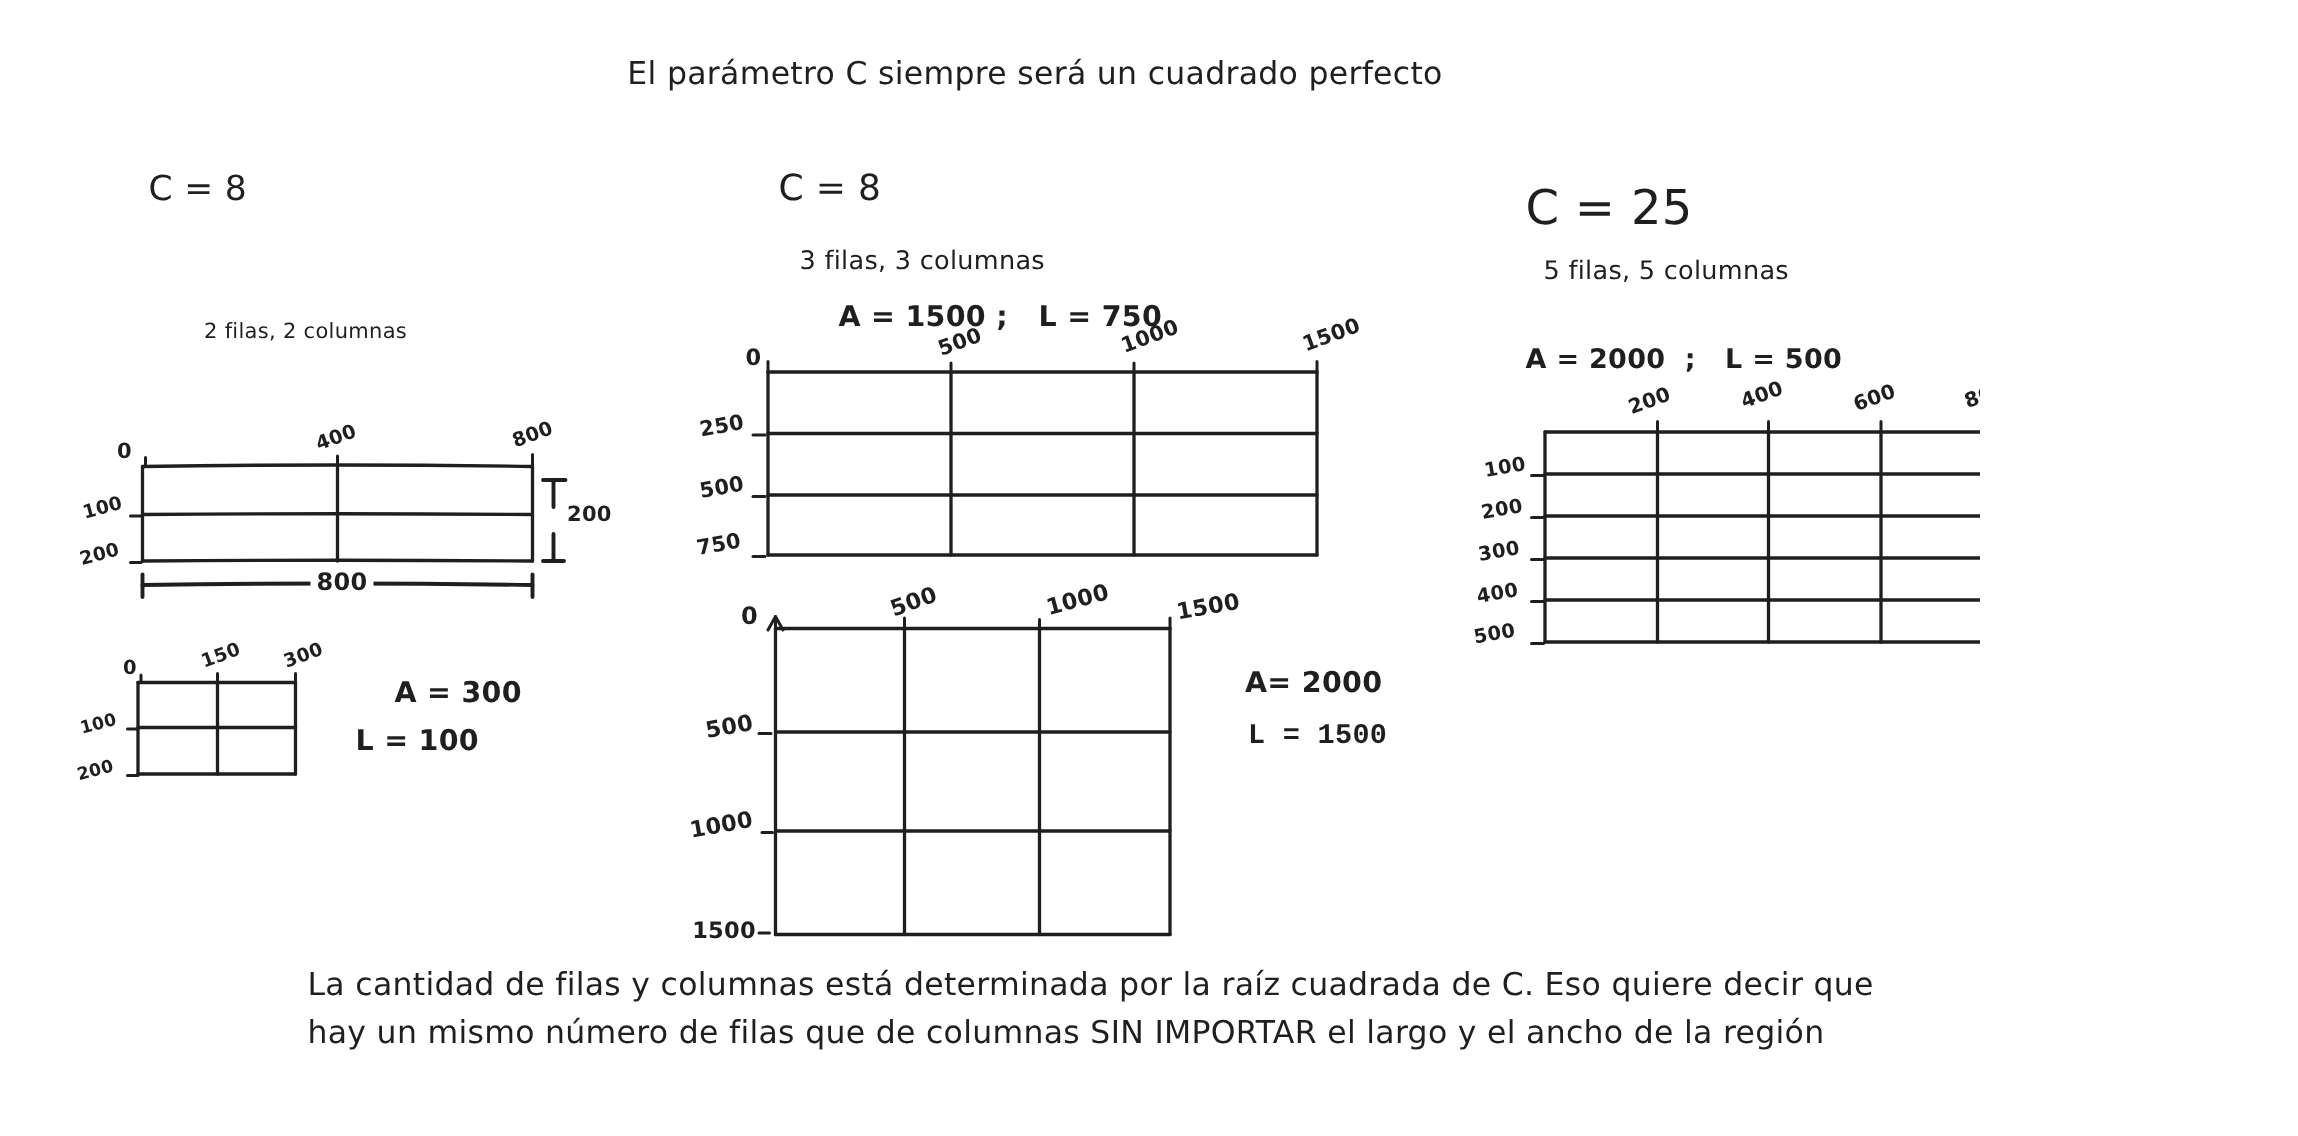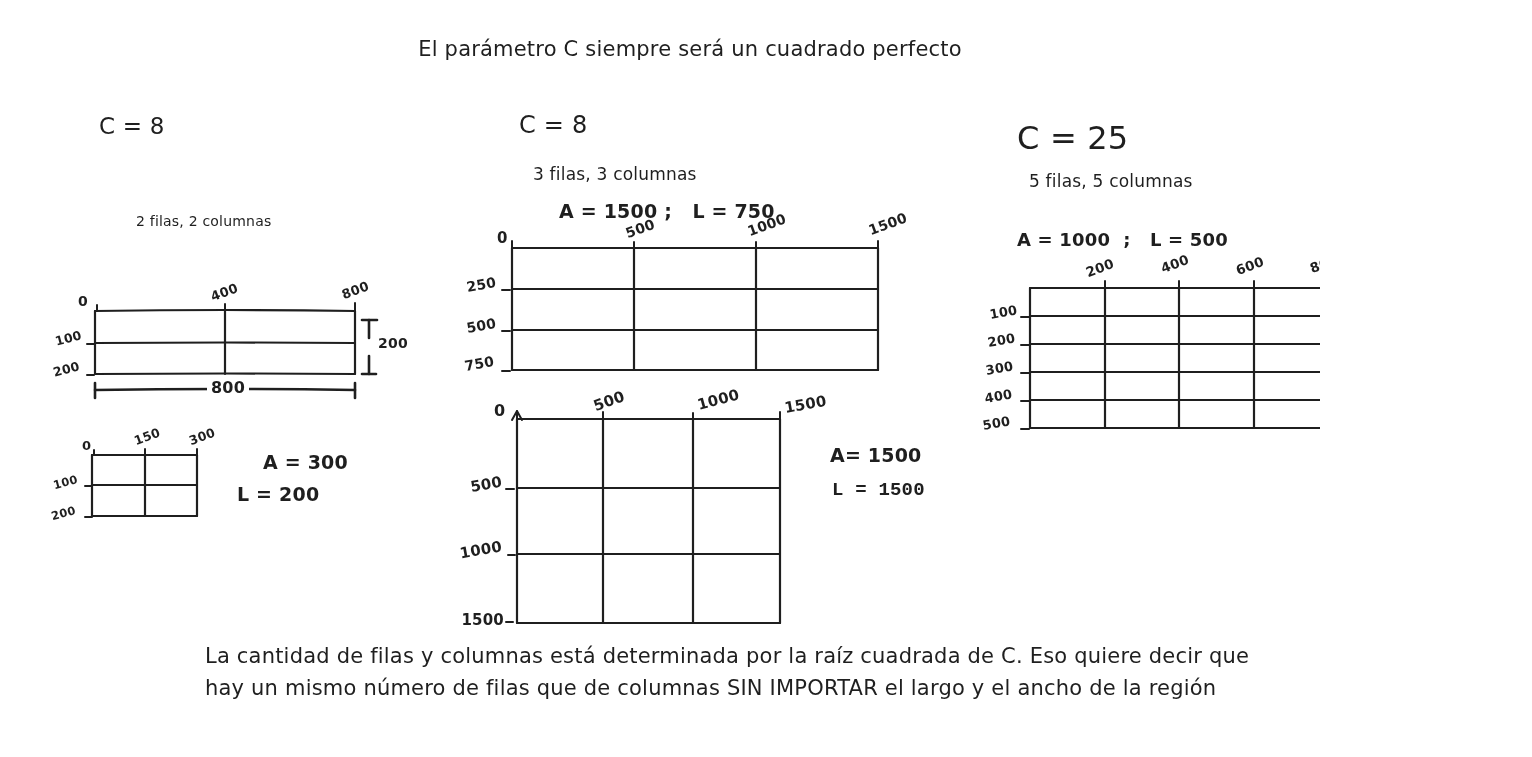--- a/index.html
+++ b/index.html
@@ -145,47 +145,47 @@
   <div class="lbl ra r15" style="left:54px;top:366px;width:28px;font-size:12.5px;font-weight:700;">200</div>
   <div class="lbl measure" style="left:207px;top:379px;font-size:16px;">800</div>
   <div class="lbl" style="left:378px;top:336px;font-size:14px;font-weight:700;">200</div>
 
   <div class="lbl" style="left:82px;top:439px;font-size:13px;font-weight:700;">0</div>
   <div class="lbl r20" style="left:137px;top:434px;font-size:12.5px;font-weight:700;">150</div>
   <div class="lbl r20" style="left:192px;top:434px;font-size:12.5px;font-weight:700;">300</div>
   <div class="lbl ra r15" style="left:52px;top:480px;width:28px;font-size:11.5px;font-weight:700;">100</div>
   <div class="lbl ra r15" style="left:50px;top:511px;width:28px;font-size:11.5px;font-weight:700;">200</div>
   <div class="lbl bold" style="left:237px;top:452px;font-size:19px;margin-left:26px;">A = 300</div>
-  <div class="lbl bold" style="left:237px;top:484px;font-size:19px;">L = 200</div>
+  <div class="lbl bold" style="left:237px;top:484px;font-size:19px;">L = 100</div>
 
   <div class="lbl" style="left:519px;top:112px;font-size:24px;">C = 8</div>
   <div class="lbl" style="left:533px;top:165px;font-size:17px;">3 filas, 3 columnas</div>
   <div class="lbl bold" style="left:559px;top:201px;font-size:19px;">A = 1500 ;   L = 750</div>
 
   <div class="lbl" style="left:497px;top:230px;font-size:15px;font-weight:700;">0</div>
   <div class="lbl r20" style="left:629px;top:226px;font-size:14px;font-weight:700;">500</div>
   <div class="lbl r20" style="left:751px;top:224px;font-size:14px;font-weight:700;">1000</div>
   <div class="lbl r20" style="left:872px;top:223px;font-size:14px;font-weight:700;">1500</div>
   <div class="lbl ra r10" style="left:462px;top:281px;width:36px;font-size:14px;font-weight:700;">250</div>
   <div class="lbl ra r10" style="left:462px;top:322px;width:36px;font-size:14px;font-weight:700;">500</div>
   <div class="lbl ra r10" style="left:460px;top:360px;width:36px;font-size:14px;font-weight:700;">750</div>
 
   <div class="lbl" style="left:494px;top:402px;font-size:16px;font-weight:700;">0</div>
   <div class="lbl r20" style="left:597px;top:398px;font-size:15px;font-weight:700;">500</div>
   <div class="lbl r15" style="left:700px;top:397px;font-size:15px;font-weight:700;">1000</div>
   <div class="lbl r10" style="left:786px;top:400px;font-size:15px;font-weight:700;">1500</div>
   <div class="lbl ra r10" style="left:466px;top:480px;width:38px;font-size:15px;font-weight:700;">500</div>
   <div class="lbl ra r10" style="left:458px;top:546px;width:46px;font-size:15px;font-weight:700;">1000</div>
   <div class="lbl ra" style="left:456px;top:612px;width:48px;font-size:15px;font-weight:700;">1500</div>
-  <div class="lbl bold" style="left:830px;top:445px;font-size:19px;">A= 1500</div>
+  <div class="lbl bold" style="left:830px;top:445px;font-size:19px;">A= 2000</div>
   <div class="lbl bold" style="left:832px;top:480px;font-size:19px;font-family:Liberation Mono, monospace;">L = 1500</div>
 
   <div class="lbl" style="left:1017px;top:121px;font-size:32px;text-align:center;">C = 25</div>
   <div class="lbl" style="left:1029px;top:172px;font-size:17px;">5 filas, 5 columnas</div>
-  <div class="lbl bold" style="left:1017px;top:230px;font-size:18px;">A = 1000  ;   L = 500</div>
+  <div class="lbl bold" style="left:1017px;top:230px;font-size:18px;">A = 2000  ;   L = 500</div>
 
   <div class="lbl r20" style="left:1089px;top:265px;font-size:13.5px;font-weight:700;">200</div>
   <div class="lbl r20" style="left:1164px;top:261px;font-size:13.5px;font-weight:700;">400</div>
   <div class="lbl r20" style="left:1239px;top:263px;font-size:13.5px;font-weight:700;">600</div>
   <div class="lbl r20" style="left:1313px;top:261px;font-size:13.5px;font-weight:700;">800</div>
   <div class="lbl r15" style="left:1406px;top:269px;font-size:13.5px;font-weight:700;">1000</div>
 
   <div class="lbl ra r10" style="left:985px;top:309px;width:34px;font-size:13px;font-weight:700;">100</div>
   <div class="lbl ra r10" style="left:983px;top:337px;width:34px;font-size:13px;font-weight:700;">200</div>
   <div class="lbl ra r10" style="left:981px;top:365px;width:34px;font-size:13px;font-weight:700;">300</div>

